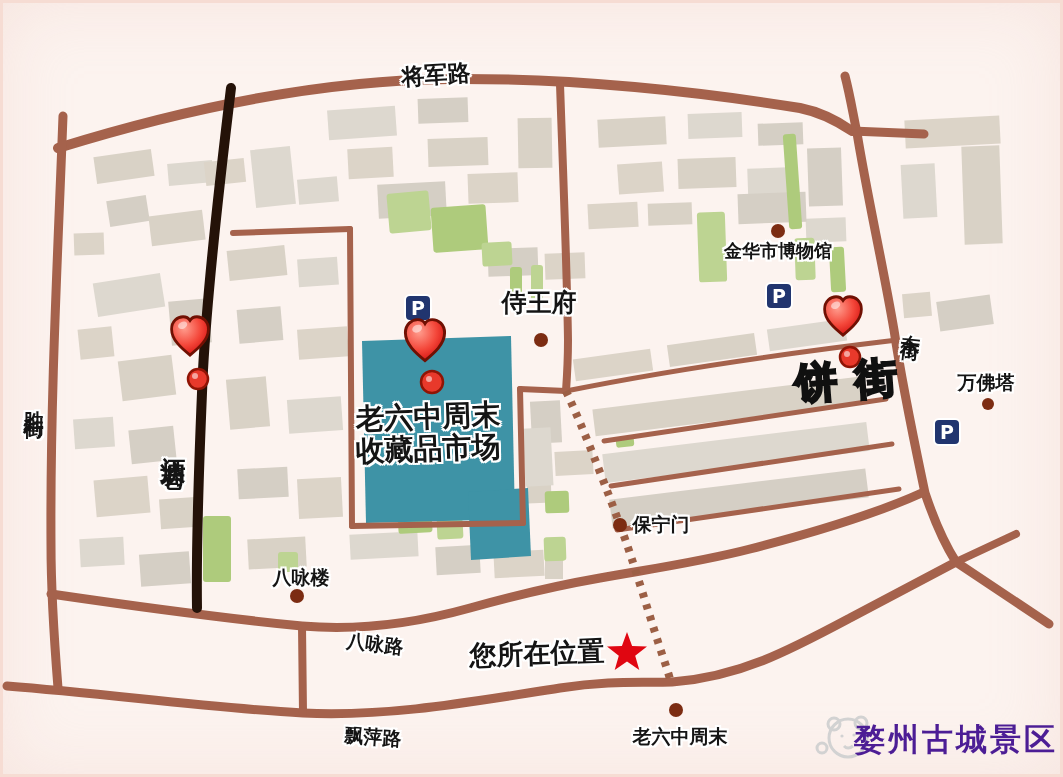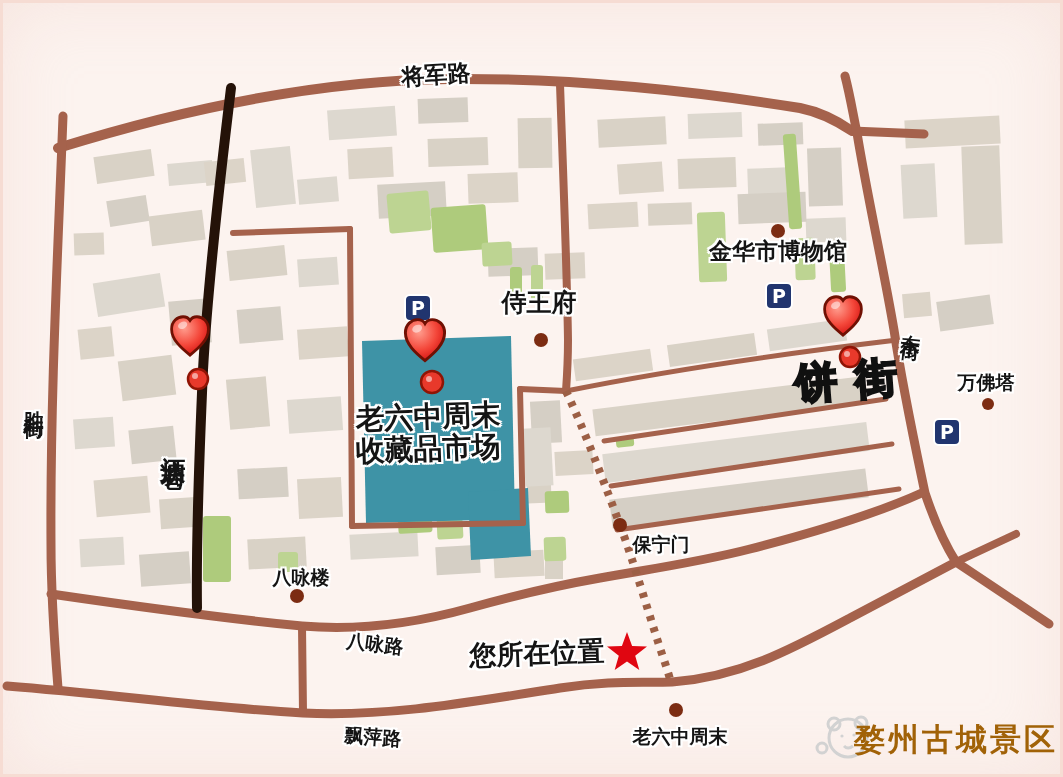--- a/index.html
+++ b/index.html
@@ -29,21 +29,21 @@
     writing-mode:vertical-rl;
     text-orientation:upright;
     letter-spacing:4px;
   }
   .lbl.outline{
     color:#ffffff;
     -webkit-text-stroke:2.6px #101010;
     text-shadow:none;
   }
   .lbl.watermark{
-    color:#a16207;
+    color:#4c1d95;
     font-weight:700;
     letter-spacing:3px;
     text-shadow:none;
   }
 </style>
 </head>
 <body>
 
 <div class="stage">
   <svg id="map-svg" xmlns="http://www.w3.org/2000/svg" viewBox="0 0 1063 777">
@@ -210,25 +210,25 @@
         <circle cx="-6" cy="-2" r="1.6" fill="#d2d2d2" stroke="none"></circle>
         <circle cx="6" cy="-3" r="1.6" fill="#d2d2d2" stroke="none"></circle>
         <path d="M -4,8 Q 0,12 5,8"></path>
       </g>
     </svg>
   <div id="labels">
     <div class="lbl halo" style="left: 436px; top: 75px; font-size: 23px; transform: translate(-50%, -50%) rotate(-4deg);">将军路</div>
     <div class="lbl v halo" style="left: 34px; top: 401px; font-size: 20px; transform: translate(-50%, -50%) rotate(0deg);">胜利街</div>
     <div class="lbl v halo" style="left: 173px; top: 442px; font-size: 25px; transform: translate(-50%, -50%) rotate(0deg);">酒坊巷</div>
     <div class="lbl halo" style="left: 539px; top: 302px; font-size: 25px; transform: translate(-50%, -50%) rotate(0deg);">侍王府</div>
-    <div class="lbl halo" style="left: 778px; top: 251px; font-size: 23px; transform: translate(-50%, -50%) rotate(0deg);">金华市博物馆</div>
+    <div class="lbl halo" style="left: 778px; top: 251px; font-size: 18px; transform: translate(-50%, -50%) rotate(0deg);">金华市博物馆</div>
     <div class="lbl v halo" style="left: 913px; top: 325px; font-size: 19px; transform: translate(-50%, -50%) rotate(6deg);">东市街</div>
     <div class="lbl halo" style="left: 986px; top: 382px; font-size: 19px; transform: translate(-50%, -50%) rotate(0deg);">万佛塔</div>
     <div class="lbl outline" style="left: 855px; top: 380px; font-size: 42px; letter-spacing: 18px; transform: translate(-50%, -50%) rotate(-4deg);">饼街</div>
-    <div class="lbl halo" style="left: 661px; top: 524px; font-size: 19px; transform: translate(-50%, -50%) rotate(0deg); margin-top: 20px;">保宁门</div>
+    <div class="lbl halo" style="left: 661px; top: 524px; font-size: 19px; transform: translate(-50%, -50%) rotate(0deg);">保宁门</div>
     <div class="lbl halo" style="left: 301px; top: 577px; font-size: 19px; transform: translate(-50%, -50%) rotate(0deg);">八咏楼</div>
     <div class="lbl halo" style="left: 375px; top: 644px; font-size: 19px; transform: translate(-50%, -50%) rotate(7deg);">八咏路</div>
     <div class="lbl halo" style="left: 373px; top: 737px; font-size: 19px; transform: translate(-50%, -50%) rotate(4deg);">飘萍路</div>
     <div class="lbl halo" style="left: 537px; top: 653px; font-size: 27px; transform: translate(-50%, -50%) rotate(-2deg);">您所在位置</div>
     <div class="lbl halo" style="left: 428px; top: 417px; font-size: 29px; transform: translate(-50%, -50%) rotate(-2deg);">老六中周末</div>
     <div class="lbl halo" style="left: 428px; top: 449px; font-size: 29px; transform: translate(-50%, -50%) rotate(-2deg);">收藏品市场</div>
     <div class="lbl halo" style="left: 680px; top: 736px; font-size: 19px; transform: translate(-50%, -50%) rotate(0deg);">老六中周末</div>
     <div class="lbl watermark" style="left: 956px; top: 739px; font-size: 31px; transform: translate(-50%, -50%) rotate(0deg);">婺州古城景区</div>
   </div>
 </div>

